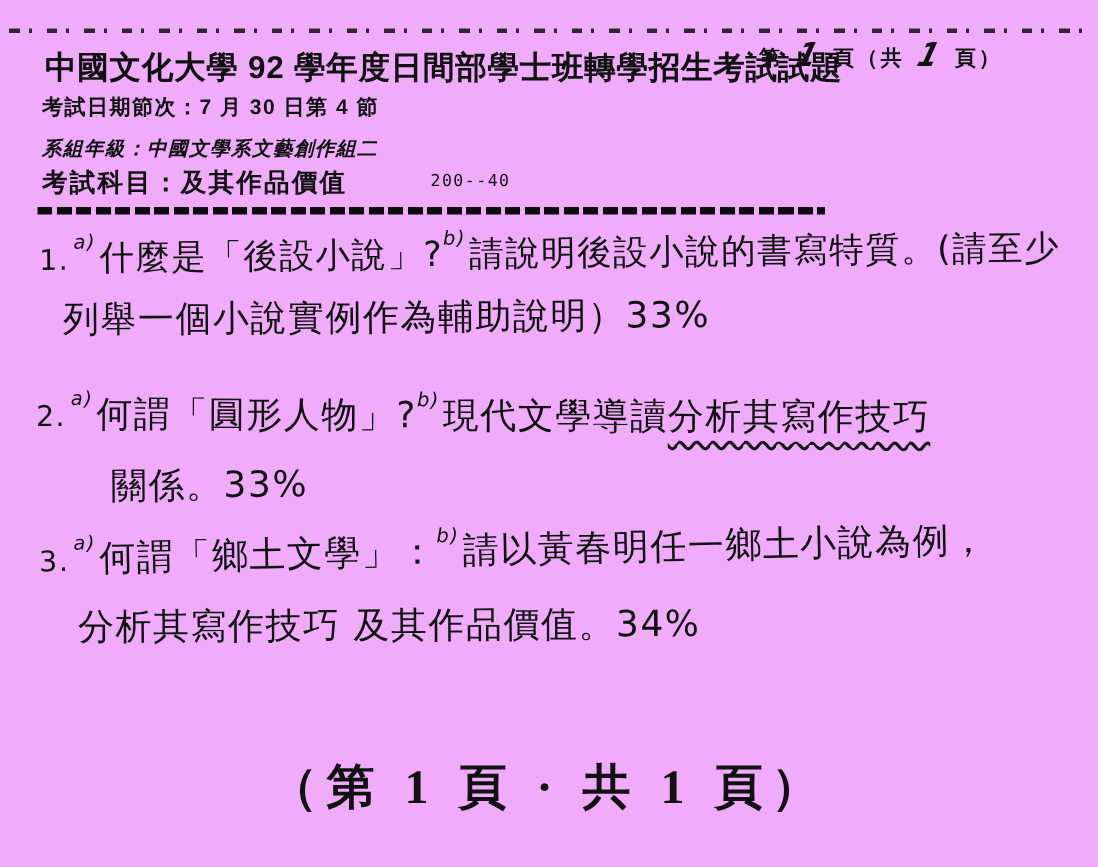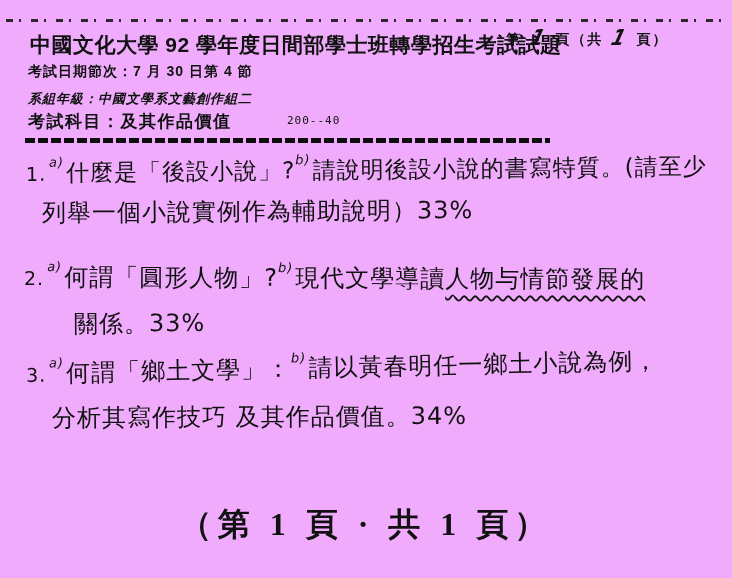--- a/index.html
+++ b/index.html
@@ -164,21 +164,21 @@
   <div class="subject-code">200--40</div>
 
   <div class="separator"></div>
 
   <div class="hand" id="q1l1">
     <span class="no">1.</span><span class="mark">a)</span><span>什麼是「後設小說」?</span><span class="mark">b)</span><span>請說明後設小說的書寫特質。(請至少</span>
   </div>
   <div class="hand" id="q1l2">列舉一個小說實例作為輔助說明）33%</div>
 
   <div class="hand" id="q2l1">
-    <span class="no">2.</span><span class="mark">a)</span><span>何謂「圓形人物」?</span><span class="mark">b)</span><span>現代文學導讀</span><span class="wavy">人物与情節發展的</span>
+    <span class="no">2.</span><span class="mark">a)</span><span>何謂「圓形人物」?</span><span class="mark">b)</span><span>現代文學導讀</span><span class="wavy">分析其寫作技巧</span>
   </div>
   <div class="hand" id="q2l2">關係。33%</div>
 
   <div class="hand" id="q3l1">
     <span class="no">3.</span><span class="mark">a)</span><span>何謂「鄉土文學」：</span><span class="mark">b)</span><span>請以黃春明任一鄉土小說為例，</span>
   </div>
   <div class="hand" id="q3l2">分析其寫作技巧 及其作品價值。34%</div>
 
   <div class="page-footer">（第 1 頁 · 共 1 頁）</div>
 

